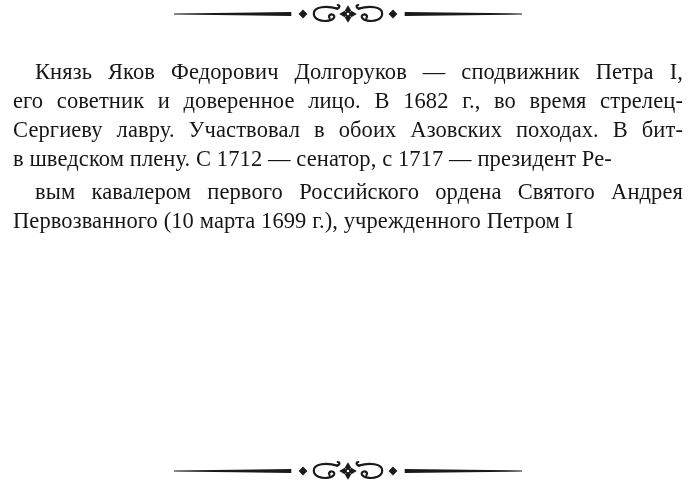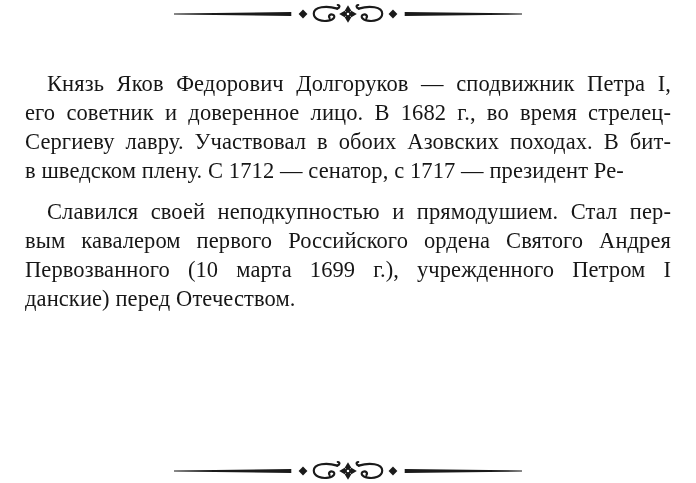--- a/index.html
+++ b/index.html
@@ -37,21 +37,21 @@
     fill: none;
     stroke: #1a1a1a;
     stroke-width: 1.4;
   }
   .text-block {
     position: absolute;
     top: 57px;
     left: 13px;
     right: 13px;
   }
-  .para { margin: 12px; }
+  .para { margin: 0; }
   .para + .para { margin-top: 4px; }
   .para .line {
     font-size: 22.5px;
     line-height: 29px;
     letter-spacing: 0.1px;
     text-align: justify;
     text-align-last: justify;
     text-justify: inter-word;
     white-space: normal;
   }
@@ -83,24 +83,22 @@
   </div>
 
   <div class="text-block">
     <div class="para">
         <div class="line">Князь Яков Федорович Долгоруков — сподвижник Петра I,</div>
         <div class="line">его советник и доверенное лицо. В 1682 г., во время стрелец-</div>
         <div class="line">Сергиеву лавру. Участвовал в обоих Азовских походах. В бит-</div>
         <div class="line">в шведском плену. С 1712 — сенатор, с 1717 — президент Ре-</div>
       </div>
     <div class="para">
-        <div class="line">Славился своей неподкупностью и прямодушием. Стал пер-</div>
         <div class="line">вым кавалером первого Российского ордена Святого Андрея</div>
         <div class="line">Первозванного (10 марта 1699 г.), учрежденного Петром I</div>
-        <div class="line">данские) перед Отечеством.</div>
       </div>
   </div>
 
   <div class="ornament bottom">
     <svg width="352" height="24" viewBox="0 0 360 24">
       <g id="orn-left-bot">
         <polygon class="orn-fill" points="2,11.5 122,10 122,14 2,12.5"></polygon>
         <polygon class="orn-fill" points="134,7.5 138.5,12 134,16.5 129.5,12"></polygon>
         <path class="orn-stroke" d="M169 6.5 C158 3, 145 4.5, 145 11.5 C145 17.5, 153 20, 160 18.8 C166 17.7, 167.5 14.3, 164.5 12.8 C162 11.6, 159.5 13.8, 161.2 16.2"></path>
         <path class="orn-stroke" d="M169 6.5 C171.8 5.6, 172 3.2, 169.5 2.8"></path>

